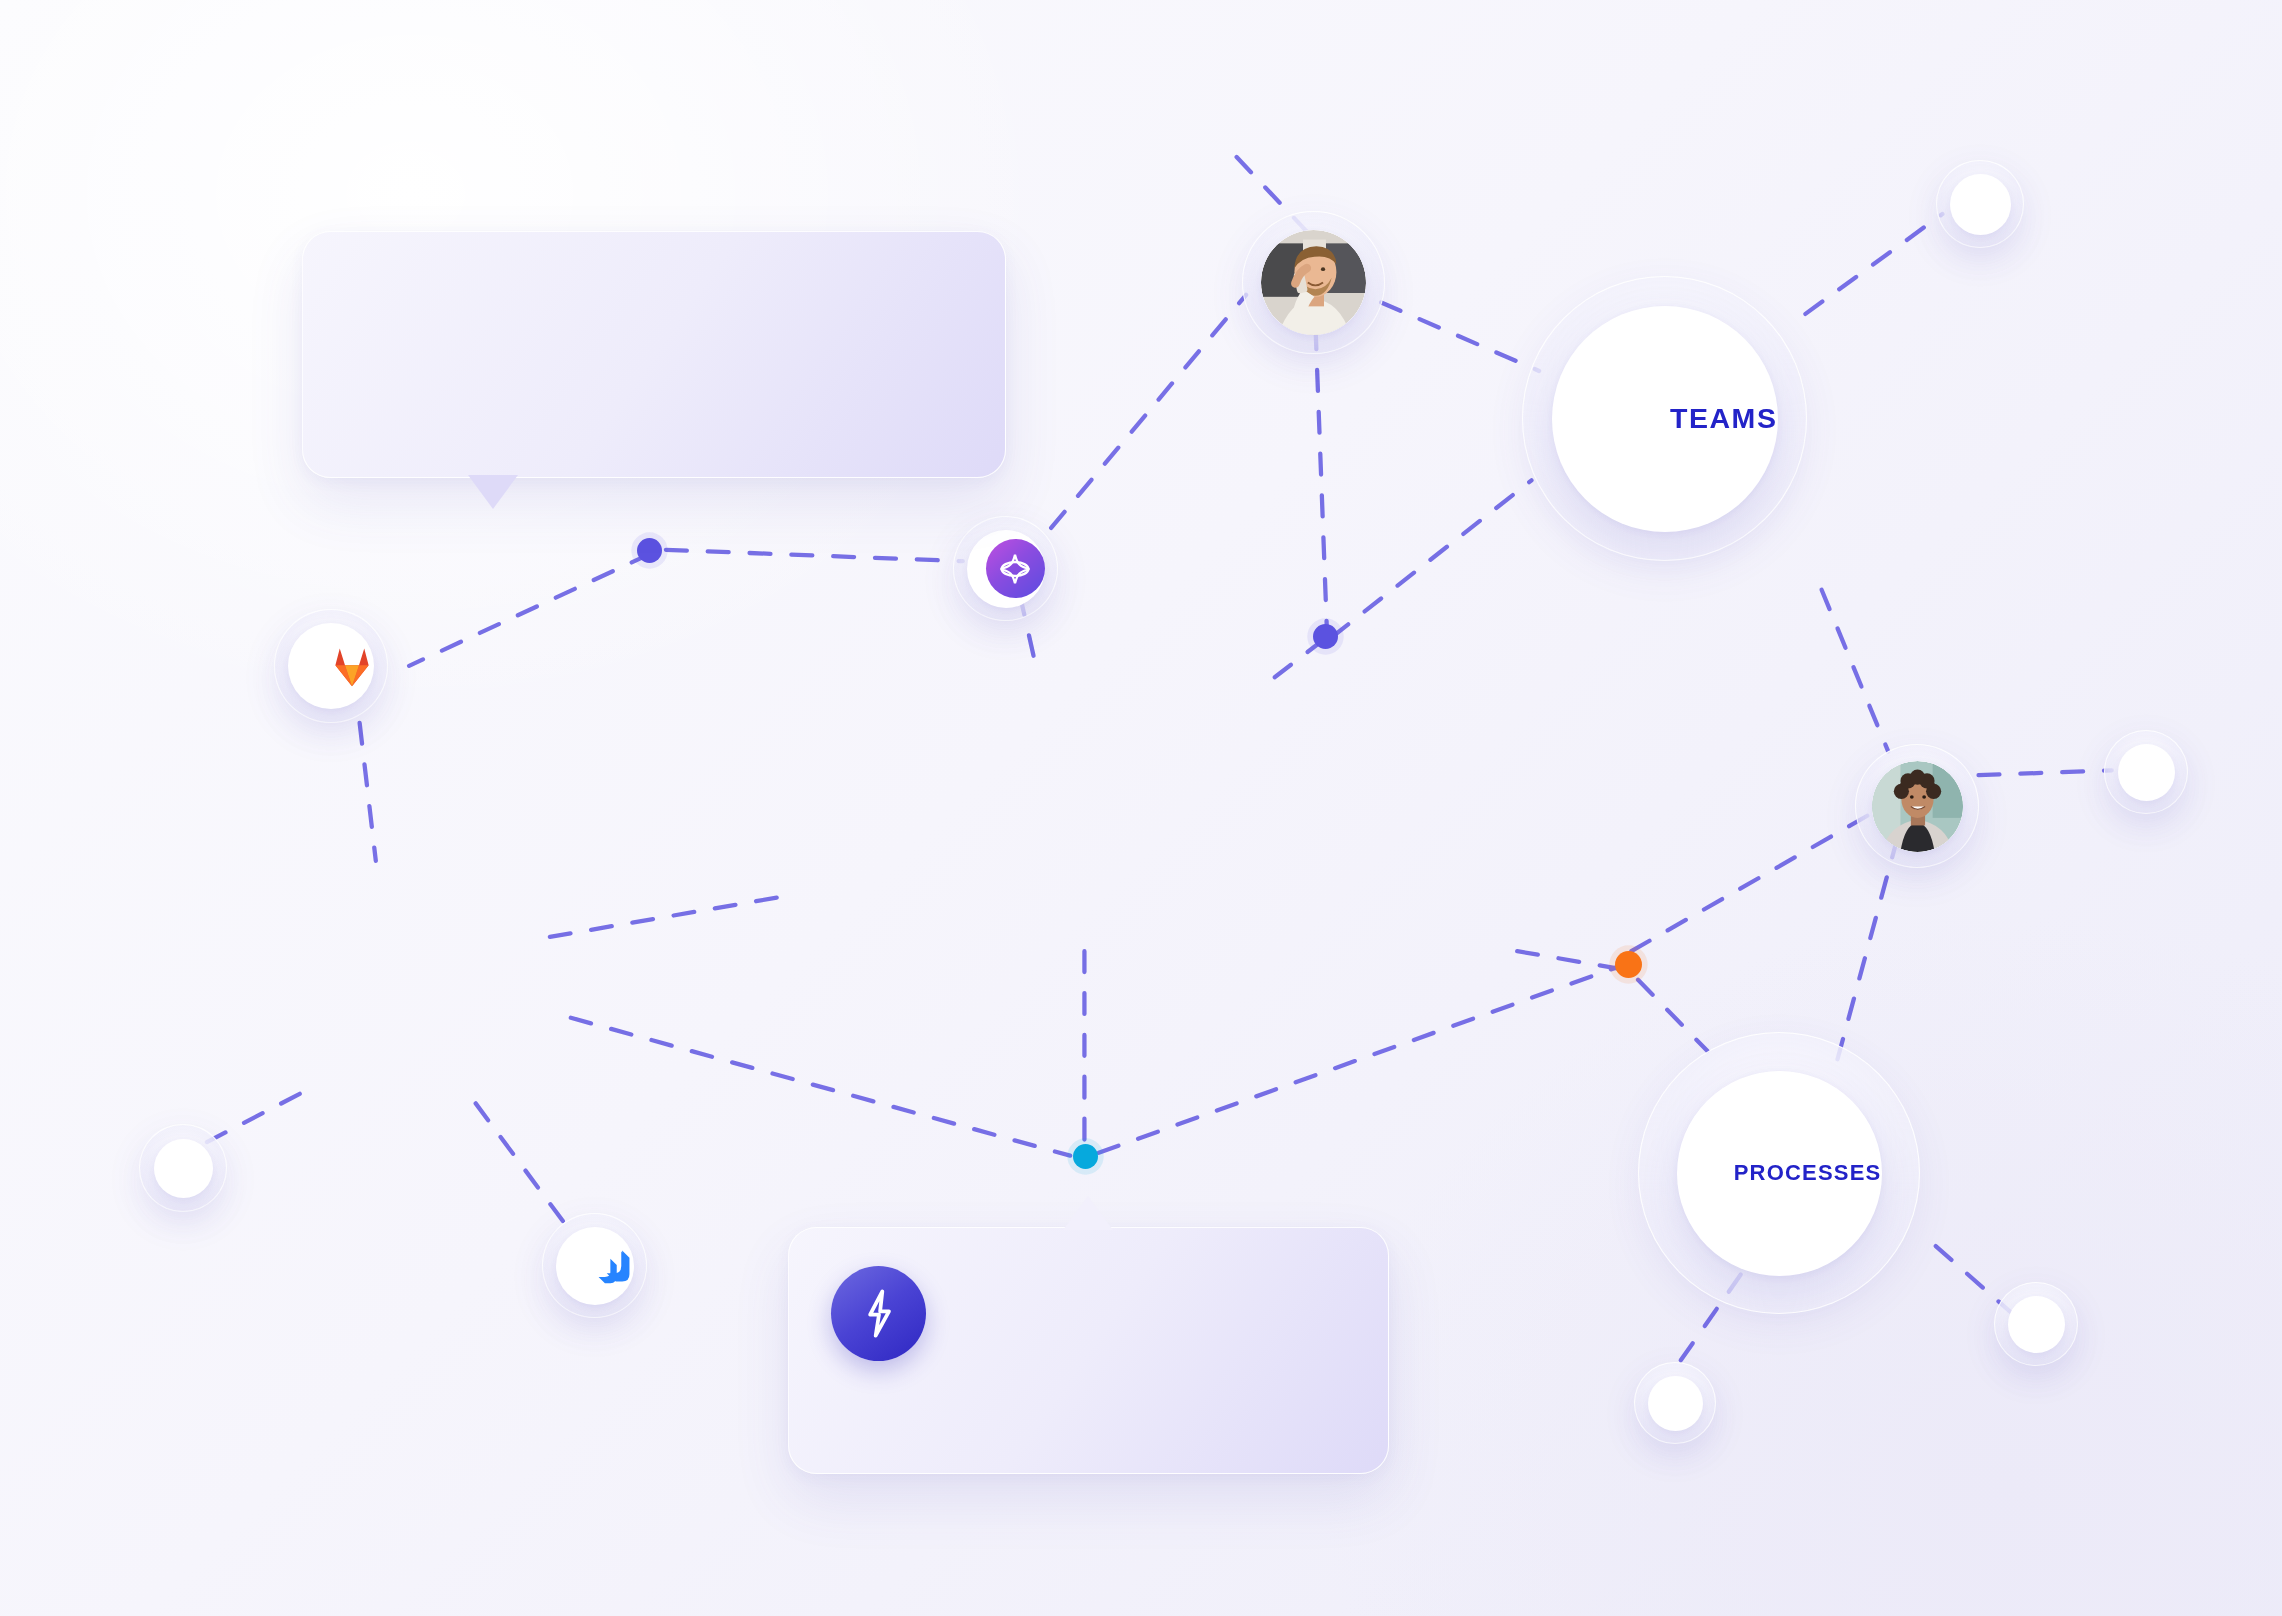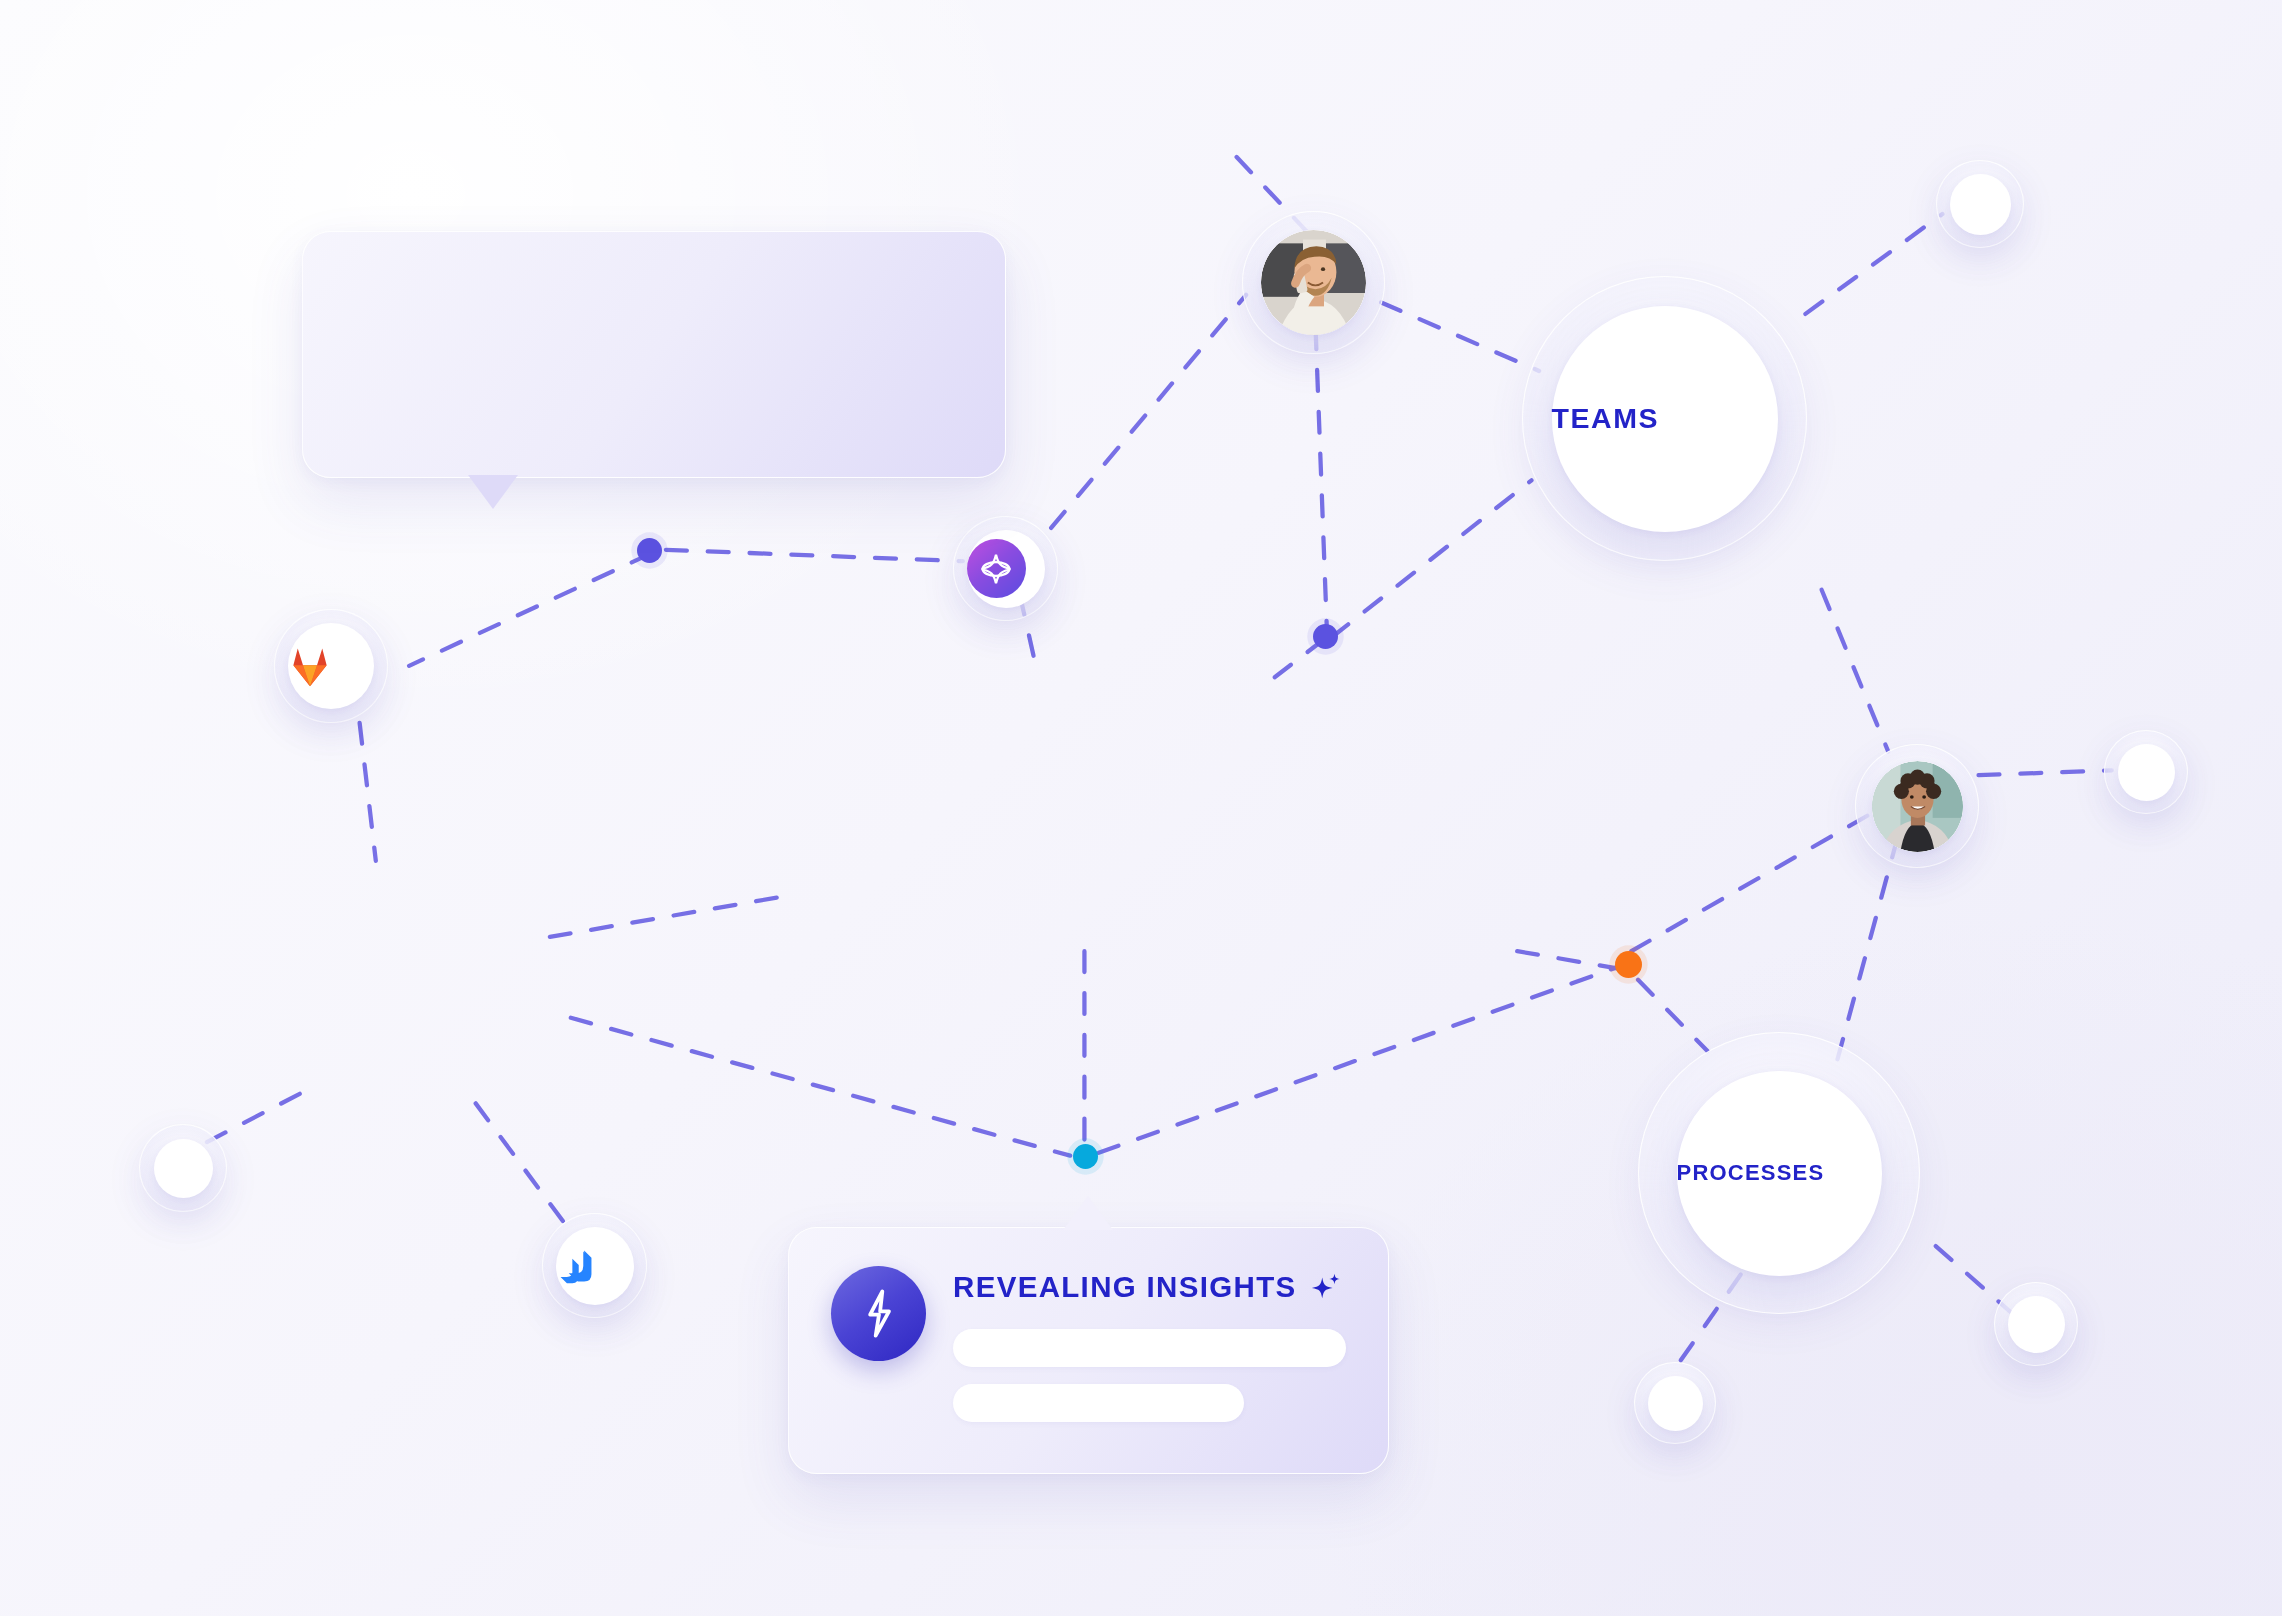--- a/index.html
+++ b/index.html
@@ -22,21 +22,21 @@
          justify-content:center; }
   .halo{
     position:absolute; border-radius:50%;
     background:radial-gradient(circle at 50% 40%, rgba(255,255,255,.95) 0%, rgba(241,240,251,.85) 55%, rgba(226,224,245,.45) 100%);
     border:1.4px solid rgba(255,255,255,.95);
     box-shadow:0 11.4px 38px rgba(88,80,190,.075);
   }
   .disc{
     position:relative; border-radius:50%; background:#ffffff;
     box-shadow:0 15px 38px rgba(79,70,182,.13), 0 1.9px 7.6px rgba(79,70,182,.06);
-    display:flex; align-items:center; justify-content:flex-start;
+    display:flex; align-items:center; justify-content:flex-end;
   }
   .disc-label{
     color:#2323c8; font-weight:bold; letter-spacing:.055em; white-space:nowrap;
   }
 
   
   .concept .disc-label{ font-size:27px; }
 
   
   .icon-node .disc{ background:#fff; }
@@ -330,31 +330,20 @@
   </div>
 
 
   <div class="card card-light" style="left:788px; top:1227px; width:601px; height:247px;">
     <div class="card-row">
       <div class="card-avatar" style="width:95px;height:95px;flex:0 0 95px;">
         <svg width="40" height="51" viewBox="0 0 30 46" fill="none" stroke="#ffffff" stroke-width="3.4" stroke-linejoin="round" stroke-linecap="round">
           <path d="M18 3 L7 24 L15 24 L12 43 L24 21 L16 21 Z"></path>
         </svg>
       </div>
-      <div class="card-body">
-        <div class="card-title">
-          <span>REVEALING INSIGHTS</span>
-          <svg width="32" height="32" viewBox="0 0 34 34">
-            <path d="M13 7 C14.6 15.4 15.6 16.4 24 18 C15.6 19.6 14.6 20.6 13 29 C11.4 20.6 10.4 19.6 2 18 C10.4 16.4 11.4 15.4 13 7 Z" fill="#2323c8"></path>
-            <path d="M26 3 C26.8 7.2 27.3 7.7 31.5 8.5 C27.3 9.3 26.8 9.8 26 14 C25.2 9.8 24.7 9.3 20.5 8.5 C24.7 7.7 25.2 7.2 26 3 Z" fill="#2323c8"></path>
-          </svg>
-        </div>
-        <div class="bar bar-1"></div>
-        <div class="bar bar-2"></div>
-      </div>
     </div>
 
     <div style="position:absolute;left:274px;top:-32px;width:0;height:0;
                 border-left:25px solid transparent;border-right:25px solid transparent;
                 border-bottom:34px solid #f2f0fc;"></div>
   </div>
 
 </div>
 
 

